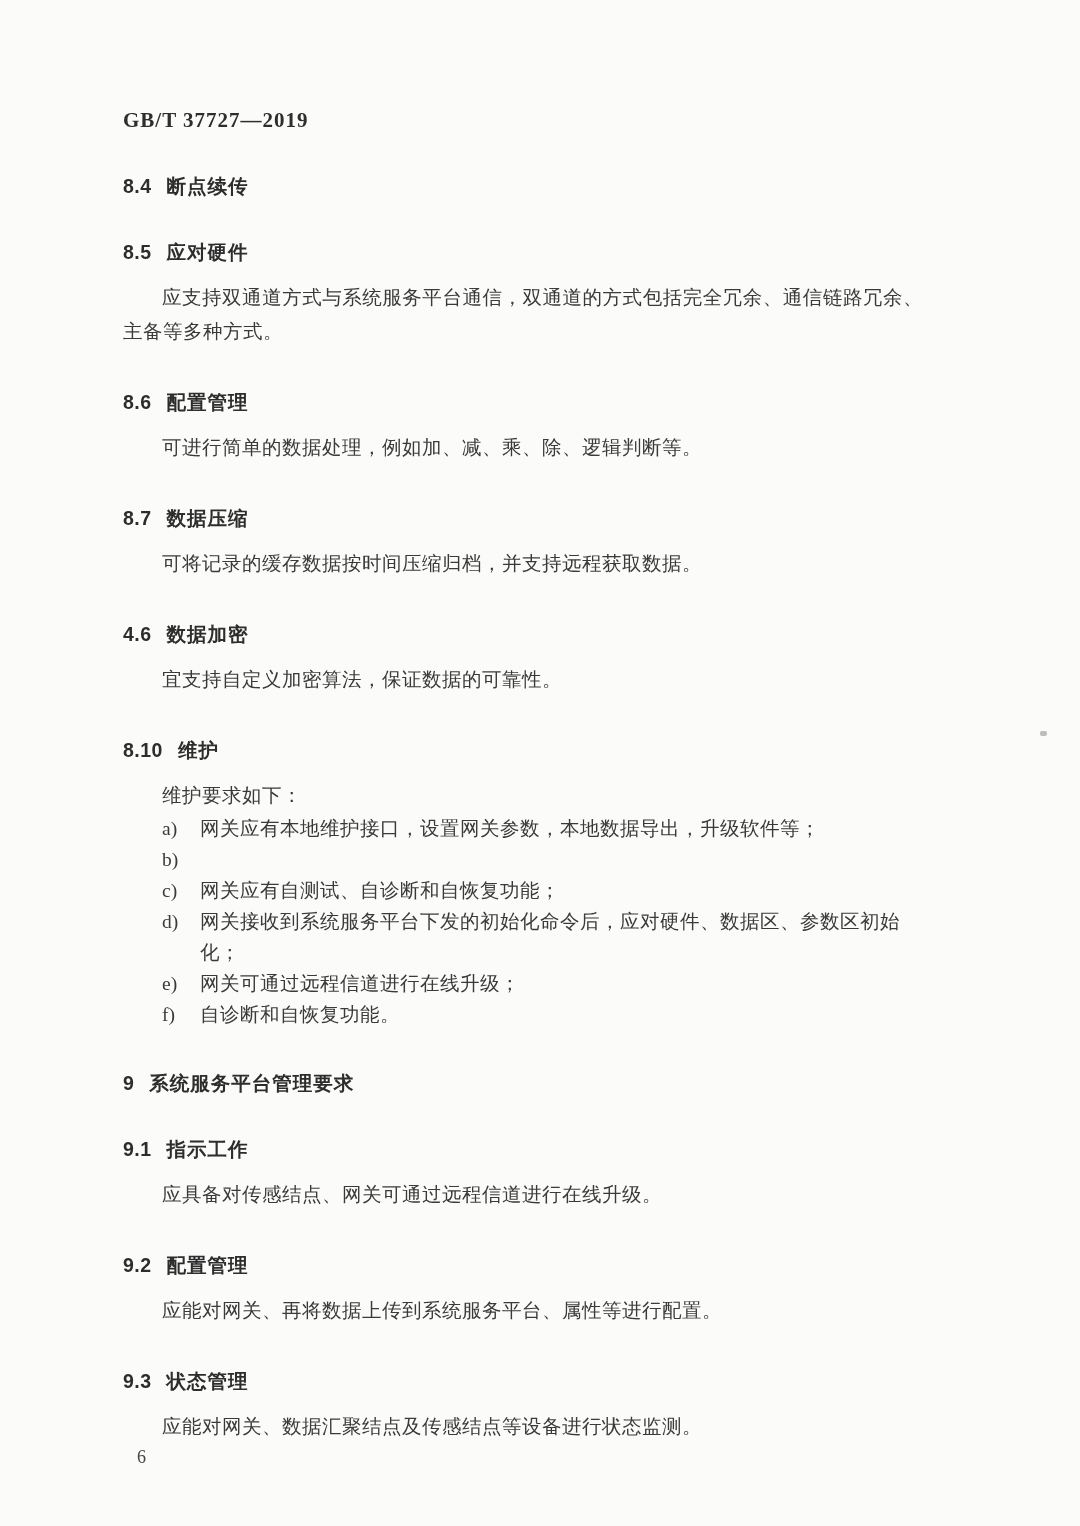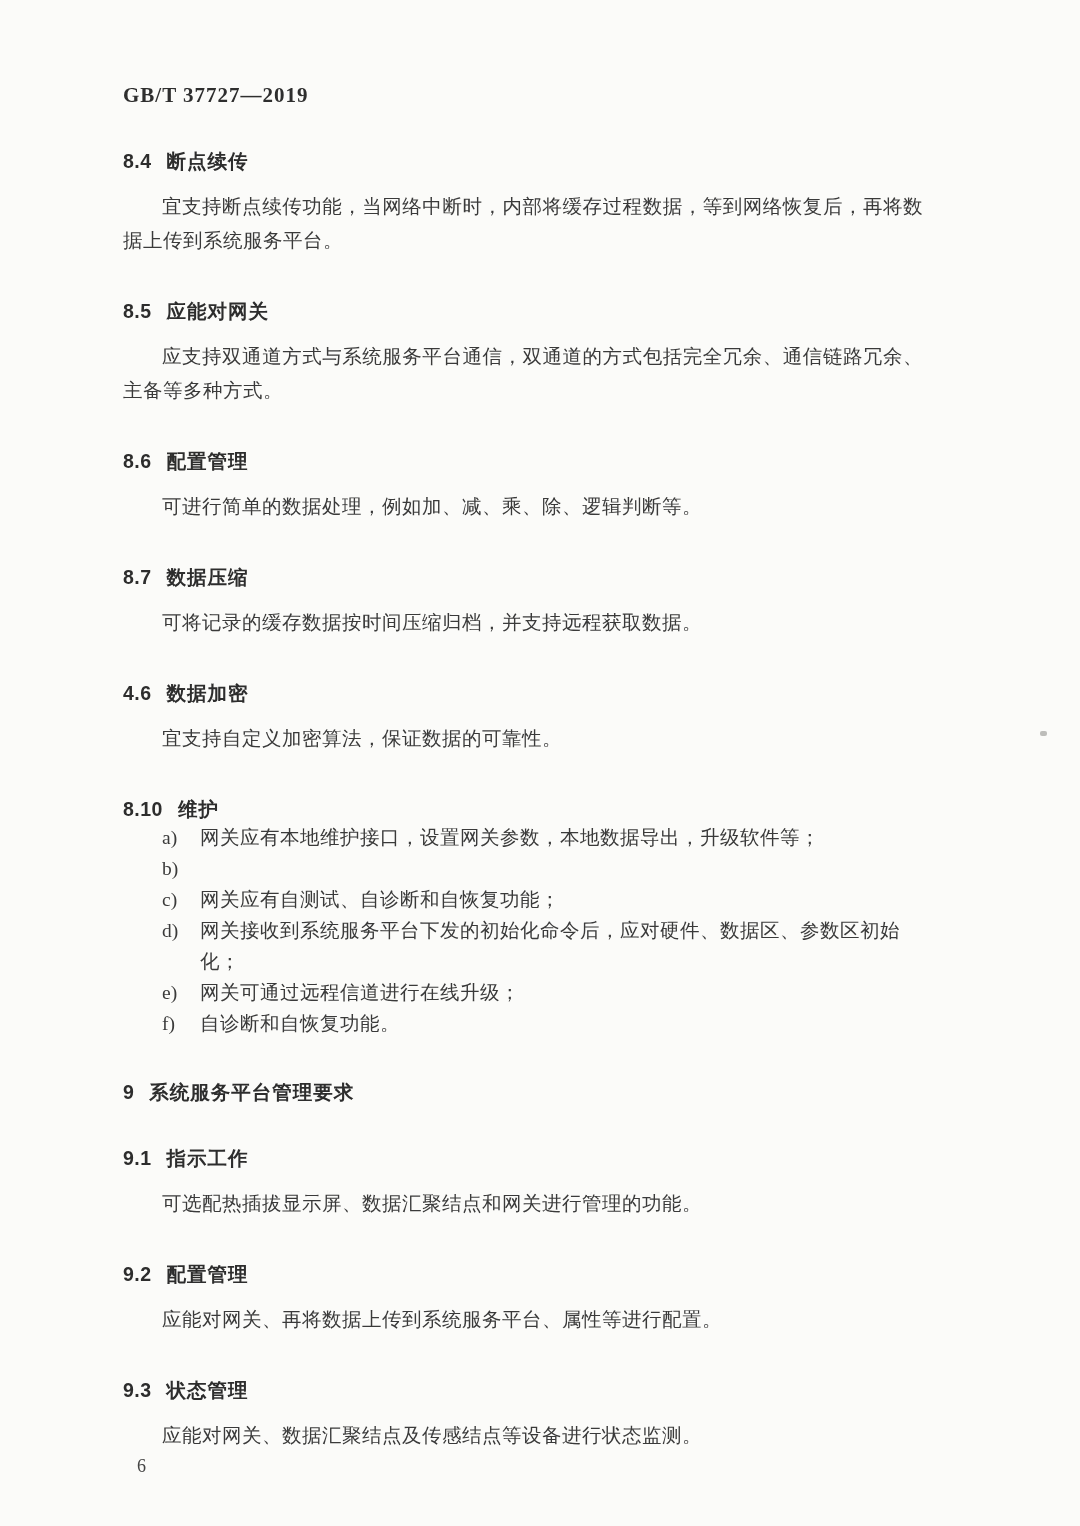--- a/index.html
+++ b/index.html
@@ -6,21 +6,21 @@
   body{
     width:1080px;height:1526px;
     background:#fbfbf9;
     font-family:"Liberation Serif","DejaVu Serif",serif;
     color:#3a3a3a;
     position:relative;
     overflow:hidden;
   }
   .page{
     position:absolute;inset:0;
-    padding:83px 157px 0 123px;
+    padding:108px 157px 0 123px;
     box-sizing:border-box;
   }
   .std-header{
     font-family:"Liberation Serif","DejaVu Serif",serif;
     font-weight:bold;
     font-size:21px;
     line-height:25px;
     letter-spacing:1px;
     color:#2e2e2e;
   }
@@ -81,26 +81,25 @@
 <body>
 
 <div class="page">
 
   <div class="std-header">GB/T 37727—2019</div>
 
   <div class="sec first">
     <div class="sec-h">
       <span class="num">8.4</span><span class="t">断点续传</span>
     </div>
-    <p class="body">宜支持断点续传功能，当网络中断时，内部将缓存过程数据，等到网络恢复后，再将数据上传到系统服务平台。</p>
   </div>
 
   <div class="sec">
     <div class="sec-h">
-      <span class="num">8.5</span><span class="t">应能对网关</span>
+      <span class="num">8.5</span><span class="t">应对硬件</span>
     </div>
     <p class="body">应支持双通道方式与系统服务平台通信，双通道的方式包括完全冗余、通信链路冗余、主备等多种方式。</p>
   </div>
 
   <div class="sec">
     <div class="sec-h">
       <span class="num">8.6</span><span class="t">配置管理</span>
     </div>
     <p class="body">可进行简单的数据处理，例如加、减、乘、除、逻辑判断等。</p>
   </div>
@@ -117,20 +116,21 @@
       <span class="num">4.6</span><span class="t">数据加密</span>
     </div>
     <p class="body">宜支持自定义加密算法，保证数据的可靠性。</p>
   </div>
 
 
   <div class="sec">
     <div class="sec-h">
       <span class="num">8.10</span><span class="t">维护</span>
     </div>
+    <p class="body">维护要求如下：</p>
     <ol class="req-list">
       <li>
         <span class="marker">a)</span>
         <span>网关应有本地维护接口，设置网关参数，本地数据导出，升级软件等；</span>
       </li>
       <li>
         <span class="marker">b)</span>
       </li>
       <li>
         <span class="marker">c)</span>
@@ -154,21 +154,21 @@
   <div class="sec chapter">
     <div class="sec-h">
       <span class="num">9</span><span class="t">系统服务平台管理要求</span>
     </div>
   </div>
 
   <div class="sec after-chapter">
     <div class="sec-h">
       <span class="num">9.1</span><span class="t">指示工作</span>
     </div>
-    <p class="body">可选配热插拔显示屏、数据汇聚结点和网关进行管理的功能。</p>
+    <p class="body">应具备对传感结点、网关可通过远程信道进行在线升级。</p>
   </div>
 
   <div class="sec">
     <div class="sec-h">
       <span class="num">9.2</span><span class="t">配置管理</span>
     </div>
     <p class="body">应能对网关、再将数据上传到系统服务平台、属性等进行配置。</p>
   </div>
 
   <div class="sec">

